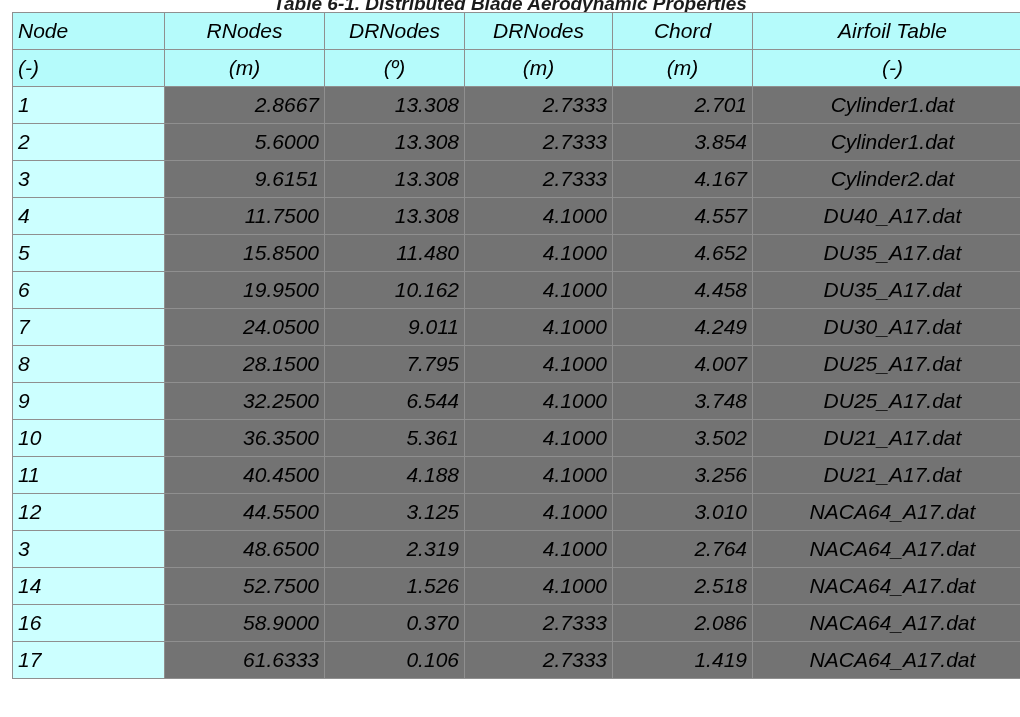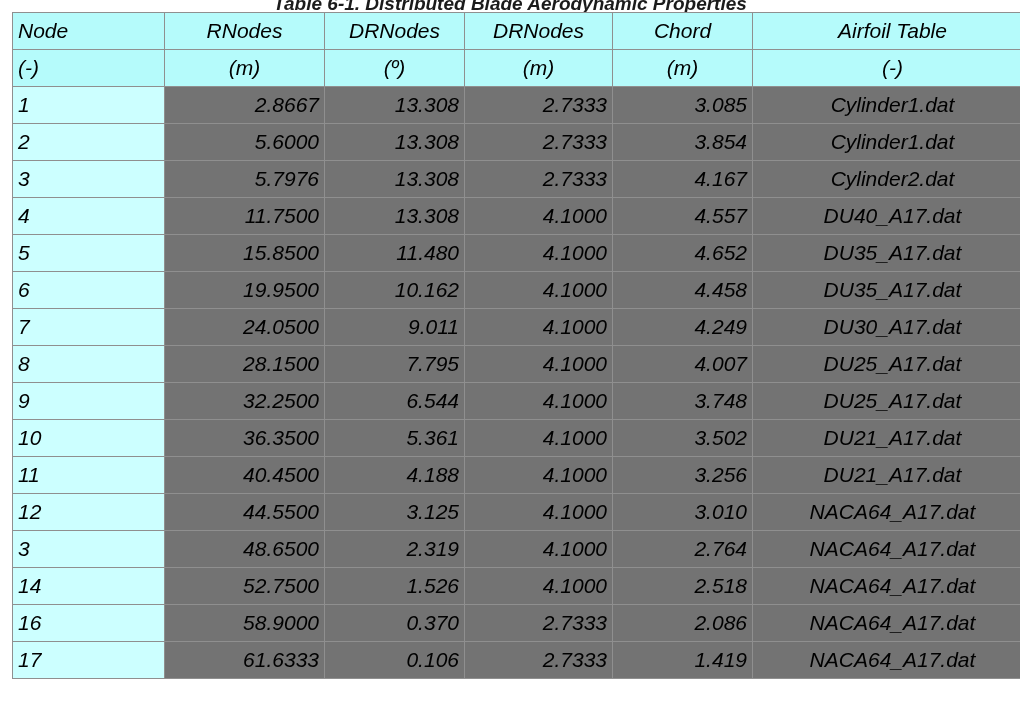--- a/index.html
+++ b/index.html
@@ -110,34 +110,34 @@
         <td class="hdr right">(m)</td>
         <td class="hdr right">(m)</td>
         <td class="hdr right">(-)</td>
       </tr>
 
       <tr>
         <td class="node-cell">1</td>
         <td class="num">2.8667</td>
         <td class="num">13.308</td>
         <td class="num">2.7333</td>
-        <td class="num">3.085</td>
+        <td class="num">2.701</td>
         <td class="right">Cylinder1.dat</td>
       </tr>
       <tr>
         <td class="node-cell">2</td>
         <td class="num">5.6000</td>
         <td class="num">13.308</td>
         <td class="num">2.7333</td>
         <td class="num">3.854</td>
         <td class="right">Cylinder1.dat</td>
       </tr>
       <tr>
         <td class="node-cell">3</td>
-        <td class="num">5.7976</td>
+        <td class="num">9.6151</td>
         <td class="num">13.308</td>
         <td class="num">2.7333</td>
         <td class="num">4.167</td>
         <td class="right">Cylinder2.dat</td>
       </tr>
       <tr>
         <td class="node-cell">4</td>
         <td class="num">11.7500</td>
         <td class="num">13.308</td>
         <td class="num">4.1000</td>

